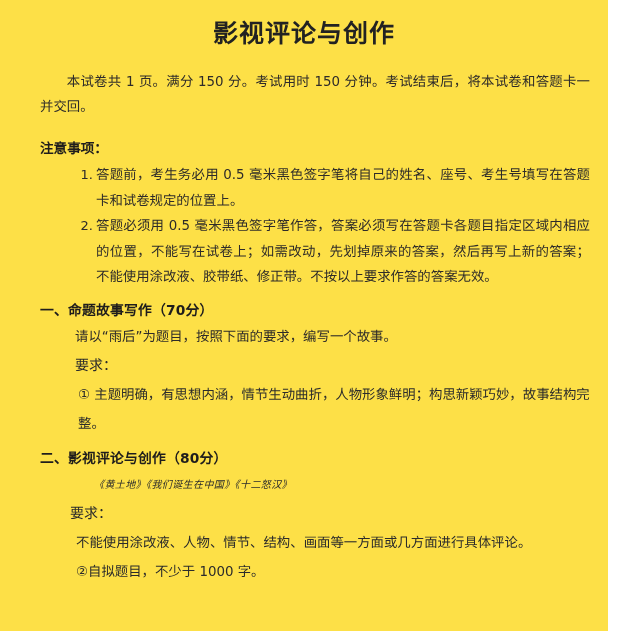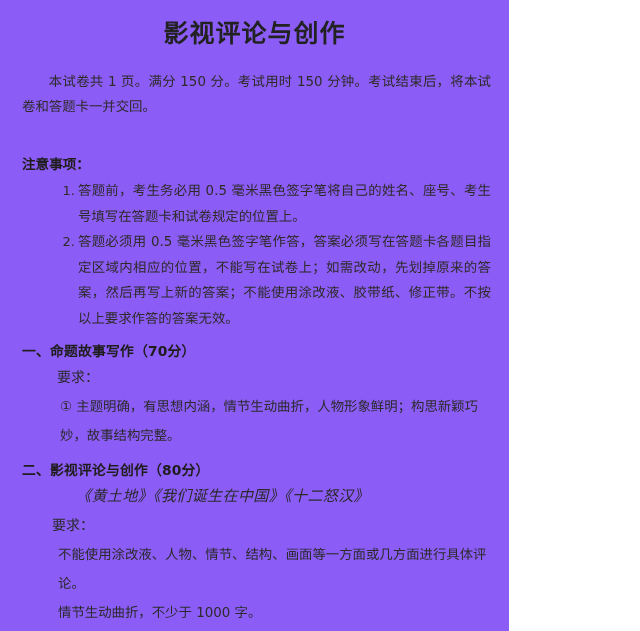--- a/index.html
+++ b/index.html
@@ -11,63 +11,63 @@
     width: 640px;
     height: 631px;
     background: #ffffff;
     font-family: "DejaVu Sans", "Liberation Sans", sans-serif;
     color: #2b2b2b;
     overflow: hidden;
   }
 
   .page {
     position: relative;
-    width: 509px;
+    width: 608px;
     height: 631px;
-    background: #8b5cf6;
+    background: #fde047;
     padding: 0;
     box-sizing: border-box;
   }
 
   
   .doc-title {
     text-align: center;
     font-size: 25px;
     font-weight: bold;
     letter-spacing: 1px;
     color: #222;
     margin: 0;
     padding-top: 18px;
     padding-bottom: 0;
     line-height: 1.25;
     font-family: "DejaVu Sans", "Liberation Sans", sans-serif;
   }
 
   
   .body-area {
-    padding-left: 22px;
+    padding-left: 40px;
     padding-right: 18px;
     box-sizing: border-box;
   }
 
   .para {
     font-size: 13.4px;
     line-height: 25px;
     color: #2e2b29;
     text-align: justify;
     margin: 0;
   }
 
   .intro {
     margin-top: 20px;
     text-indent: 2em;
   }
 
   .notice-heading {
-    margin-top: 33px;
+    margin-top: 17px;
     font-size: 13.6px;
     font-weight: bold;
     line-height: 24px;
     color: #1f1d1c;
   }
 
   .notice-list {
     margin: 2px 0 0 0;
     padding: 0;
     list-style: none;
@@ -107,21 +107,21 @@
   .section-line {
     font-size: 13.4px;
     line-height: 29px;
     color: #2e2b29;
     text-align: justify;
     white-space: nowrap;
   }
   .films {
     padding-left: 24px;
     font-style: italic;
-    font-size: 15px;
+    font-size: 10px;
     line-height: 29px;
     letter-spacing: 0.4px;
   }
   .req-label {
     font-size: 14px;
     line-height: 29px;
   }
   .req-item {
     font-size: 13.4px;
     line-height: 29px;
@@ -149,29 +149,30 @@
         <span class="num">1.</span><span>答题前，考生务必用 0.5 毫米黑色签字笔将自己的姓名、座号、考生号填写在答题卡和试卷规定的位置上。</span>
       </li>
       <li>
         <span class="num">2.</span><span>答题必须用 0.5 毫米黑色签字笔作答，答案必须写在答题卡各题目指定区域内相应的位置，不能写在试卷上；如需改动，先划掉原来的答案，然后再写上新的答案；不能使用涂改液、胶带纸、修正带。不按以上要求作答的答案无效。</span>
       </li>
     </ol>
 
     <div class="section sec1">
       <div class="section-heading">一、命题故事写作（70分）</div>
       <div class="section-body">
+        <div class="section-line">请以“雨后”为题目，按照下面的要求，编写一个故事。</div>
         <div class="req-label">要求：</div>
         <div class="req-item">① 主题明确，有思想内涵，情节生动曲折，人物形象鲜明；构思新颖巧妙，故事结构完整。</div>
       </div>
     </div>
 
     <div class="section sec2">
       <div class="section-heading">二、影视评论与创作（80分）</div>
       <div class="section-body">
         <div class="films">《黄土地》《我们诞生在中国》《十二怒汉》</div>
         <div class="req-label">要求：</div>
         <div class="req-item">不能使用涂改液、人物、情节、结构、画面等一方面或几方面进行具体评论。</div>
-        <div class="req-item">情节生动曲折，不少于 1000 字。</div>
+        <div class="req-item">②自拟题目，不少于 1000 字。</div>
       </div>
     </div>
 
   </div>
 </div>
 
 </body></html>

